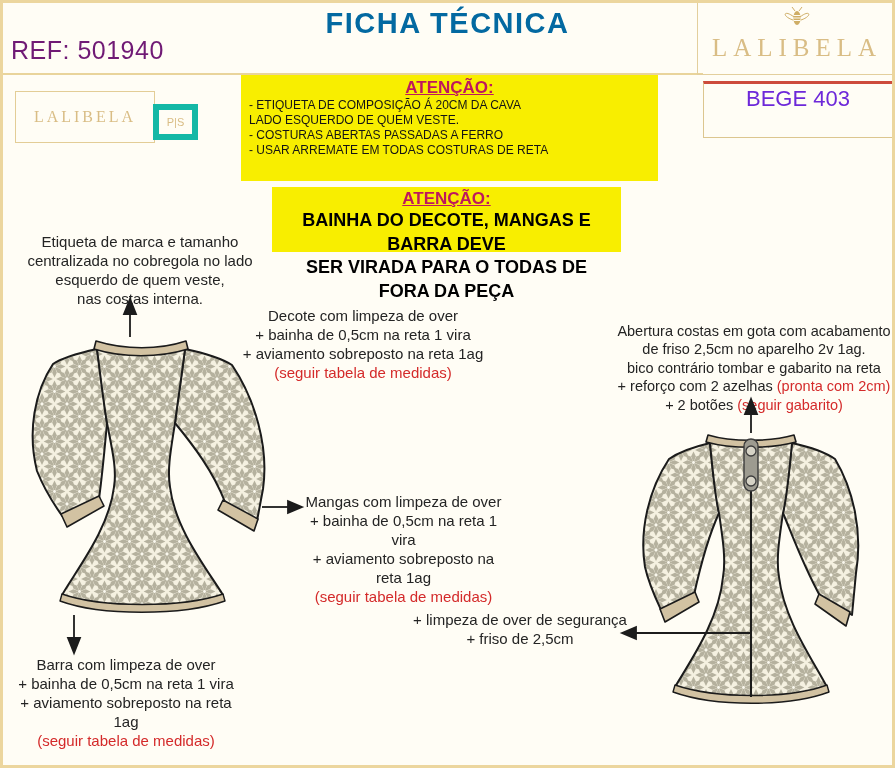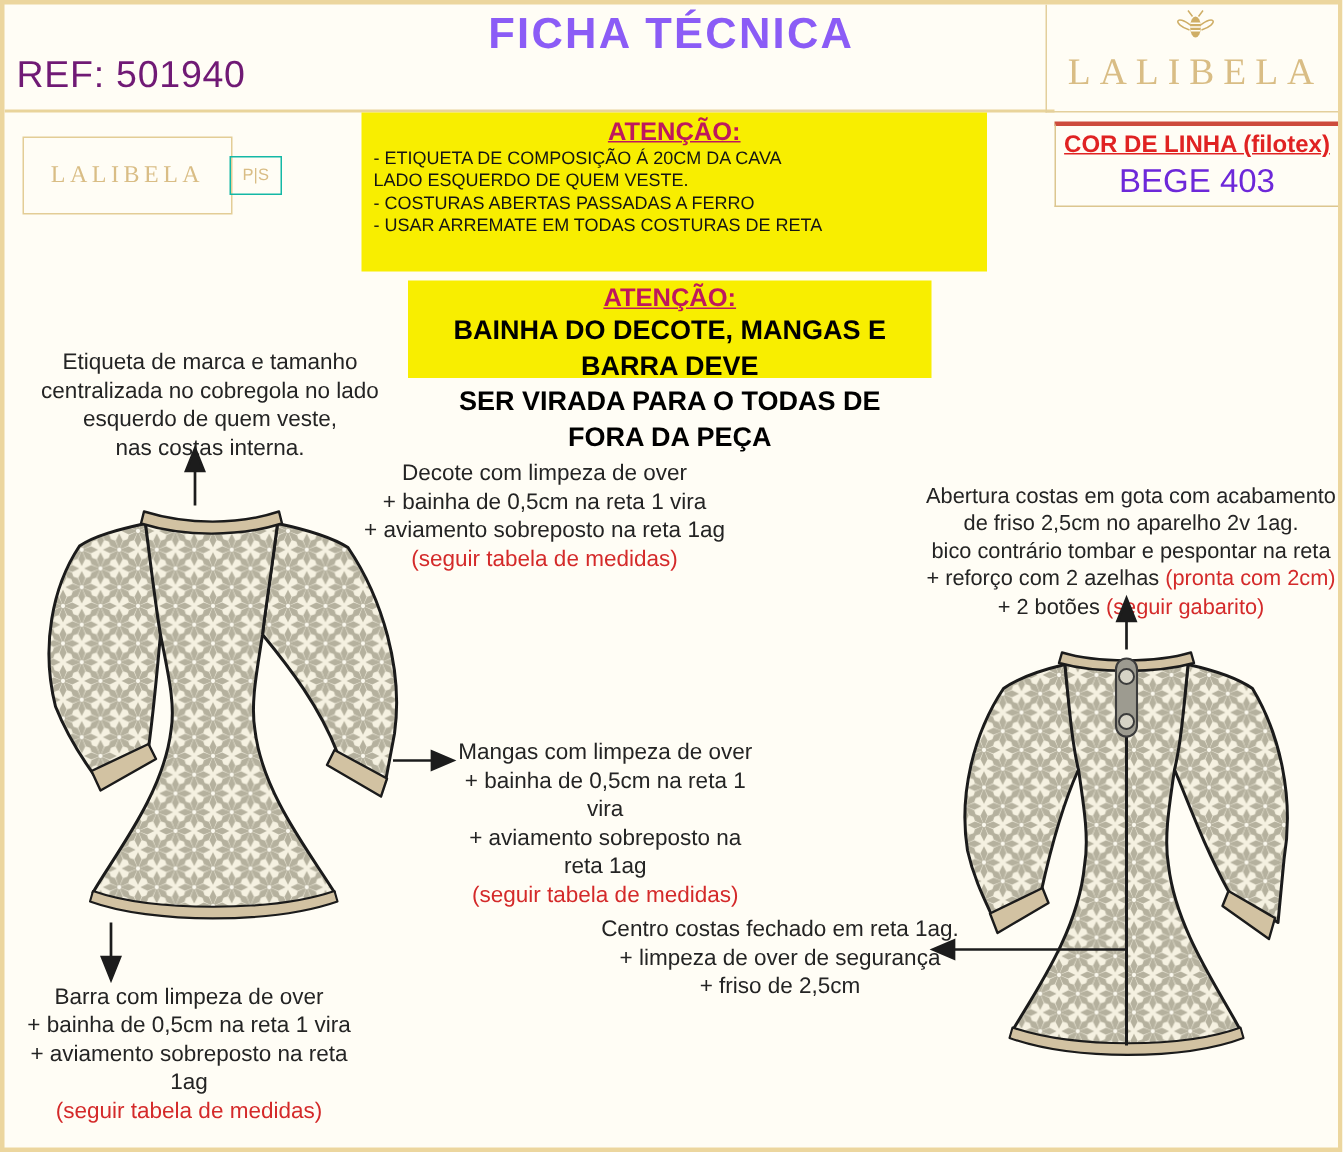--- a/index.html
+++ b/index.html
@@ -4,37 +4,37 @@
 <style>
   html,body{margin:0;padding:0;background:#fff;}
   #page{
     position:relative;width:895px;height:768px;overflow:hidden;
     background:#fffdf5;border:3px solid #ecd69e;box-sizing:border-box;
     font-family:"Liberation Sans", sans-serif;color:#222;
   }
   .abs{position:absolute;}
   
   .page-title{left:0;top:4px;width:100%;text-align:center;font-size:29px;font-weight:bold;
-    letter-spacing:1.5px;color:#8b5cf6;}
+    letter-spacing:1.5px;color:#0369a1;}
   .ref-label{left:8px;top:33px;font-size:25px;color:#701a75;letter-spacing:.5px;}
   .header-line{left:0;top:70px;width:700px;height:2px;background:#e9d49b;}
   .logo-box{left:694px;top:0;width:198px;height:71px;border-left:1px solid #e3cf9c;
     border-bottom:1px solid #e3cf9c;text-align:center;}
   .brand-name{font-family:"Liberation Serif", serif;font-size:25px;letter-spacing:6px;
     color:#d9bd85;margin-top:2px;}
   
   .thread-box{left:700px;top:78px;width:190px;height:57px;border:1px solid #dcc68f;
     border-top:3px solid #cd4b3c;background:#fffdf5;text-align:center;box-sizing:border-box;}
   .thread-title{font-size:16px;font-weight:bold;color:#e02222;text-decoration:underline;margin-top:4px;}
   .thread-value{font-size:22px;color:#6d28d9;margin-top:2px;}
   
   .tag-box{left:12px;top:88px;width:138px;height:50px;border:1px solid #e3cd96;
     display:flex;align-items:center;justify-content:center;}
   .tag-brand{font-family:"Liberation Serif", serif;font-size:16px;letter-spacing:3px;color:#d9bd85;}
-  .tag-size{left:150px;top:101px;width:33px;height:24px;border:1px solid #14b8a6;
+  .tag-size{left:150px;top:101px;width:33px;height:24px;border:6px solid #14b8a6;
     display:flex;align-items:center;justify-content:center;font-size:11px;color:#d9bd85;}
   
   .attn1{left:238px;top:72px;width:417px;height:106px;background:#f8ee00;box-sizing:border-box;
     padding:3px 8px 0 8px;}
   .attn2{left:269px;top:184px;width:349px;height:65px;background:#f8ee00;box-sizing:border-box;
     padding:2px 6px 0 6px;text-align:center;}
   .attn-title{text-align:center;font-size:17px;font-weight:bold;color:#be185d;
     text-decoration:underline;line-height:1.2;}
   .attn1 .attn-line{font-size:12px;color:#141414;line-height:1.24;text-align:left;}
   .attn2 .attn-line{font-size:18px;font-weight:bold;color:#000000;line-height:1.3;}
@@ -89,21 +89,20 @@
         <path d="M21,11 C31,3 34,10 22,14"></path>
         <path d="M16,5 L13,1 M20,5 L23,1"></path>
       </g>
       <ellipse cx="18" cy="12" rx="3.6" ry="7" fill="#cfae66"></ellipse>
       <path d="M14.6,9.5 h6.8 M14.4,12 h7.2 M14.8,14.5 h6.4" stroke="#fffdf5" stroke-width="1"></path>
     </svg>
     <div class="brand-name">LALIBELA</div>
   </div>
 
   <div class="abs thread-box">
-    <div class="thread-title">COR DE LINHA (filotex)</div>
     <div class="thread-value">BEGE 403</div>
   </div>
 
   <div class="abs tag-box">
     <span class="tag-brand">LALIBELA</span>
   </div>
   <div class="abs tag-size">P|S</div>
 
   <div class="abs attn1">
     <div class="attn-title">ATENÇÃO:</div>
@@ -129,41 +128,40 @@
   <div class="abs note note-decote">
     <div>Decote com limpeza de over</div>
     <div>+ bainha de 0,5cm na reta 1 vira</div>
     <div>+ aviamento sobreposto na reta 1ag</div>
     <div class="hl">(seguir tabela de medidas)</div>
   </div>
 
   <div class="abs note note-abertura">
     <div>Abertura costas em gota com acabamento</div>
     <div>de friso 2,5cm no aparelho 2v 1ag.</div>
-    <div>bico contrário tombar e pespontar na reta</div>
+    <div>bico contrário tombar e gabarito na reta</div>
     <div><span>+ reforço com 2 azelhas </span><span class="hl">(pronta com 2cm)</span></div>
     <div><span>+ 2 botões </span><span class="hl">(seguir gabarito)</span></div>
   </div>
 
   <div class="abs note note-mangas">
     <div>Mangas com limpeza de over</div>
     <div>+ bainha de 0,5cm na reta 1 vira</div>
     <div>+ aviamento sobreposto na reta 1ag</div>
     <div class="hl">(seguir tabela de medidas)</div>
   </div>
 
   <div class="abs note note-barra">
     <div>Barra com limpeza de over</div>
     <div>+ bainha de 0,5cm na reta 1 vira</div>
     <div>+ aviamento sobreposto na reta 1ag</div>
     <div class="hl">(seguir tabela de medidas)</div>
   </div>
 
   <div class="abs note note-centro">
-    <div>Centro costas fechado em reta 1ag.</div>
     <div>+ limpeza de over de segurança</div>
     <div>+ friso de 2,5cm</div>
   </div>
 
   <svg class="abs" style="left:14px;top:326px" width="260" height="298" viewBox="0 0 260 298">
     <g stroke="#1b1b1b" stroke-width="2" stroke-linejoin="round">
 
       <path fill="url(#lace)" d="M80,20 C62,24 46,28 36,35 C18,62 10,102 20,142 C28,162 38,177 46,188 L82,170 C86,140 88,115 90,94 C87,72 84,46 80,20 Z"></path>
 
       <path fill="url(#lace)" d="M168,20 C187,24 204,29 215,36 C238,70 252,118 246,160 L240,192 L208,173 C196,142 176,116 158,94 C161,68 165,44 168,20 Z"></path>

